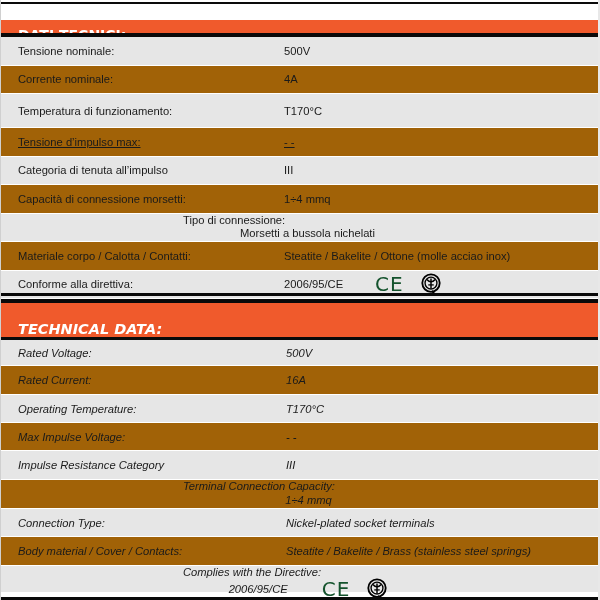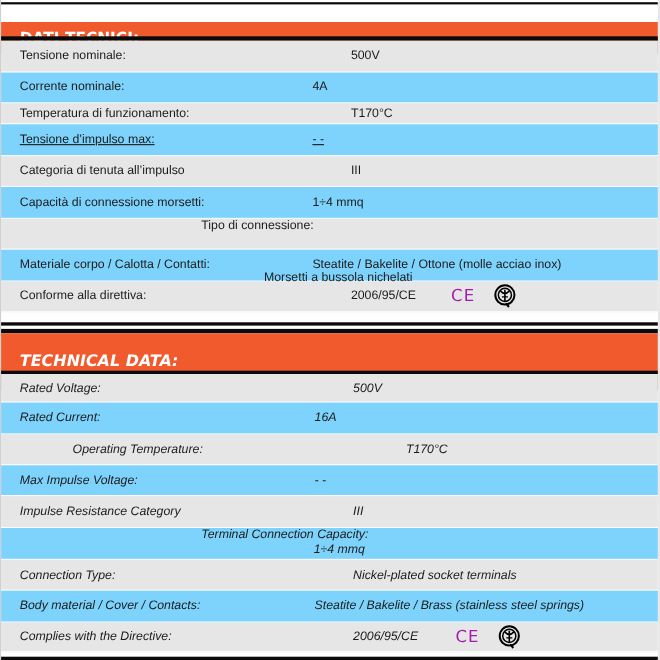--- a/index.html
+++ b/index.html
@@ -26,28 +26,28 @@
     display: flex; align-items: center;
   }
   .hdr.italic { font-style: italic; font-size: 14.5px; }
   .line { background: #0a0a0a; width: 597px; position: absolute; left: 0; }
   .row {
     display: flex; align-items: center;
     font-size: 11.2px; color: #1a1a1a;
     box-sizing: border-box;
     border-bottom: 1px solid #ffffff;
   }
-  .row.gray { background: #e6e6e6; gap: 35px; }
-  .row.white { background: #7dd3fc; }
+  .row.gray { background: #e6e6e6; }
+  .row.white { background: #a16207; }
   .row .lbl { width: 267px; padding-left: 17px; box-sizing: border-box; white-space: nowrap; }
   .row .val { flex: 1; padding-left: 16px; white-space: nowrap; display: flex; align-items: center; }
   .en .row { font-style: italic; }
   .en .row .val { padding-left: 18px; }
   .marks { display: inline-flex; align-items: center; margin-left: 32px; gap: 16px; }
-  .ce { font-family: "DejaVu Sans", sans-serif; font-size: 15px; font-weight: normal; font-style: normal; letter-spacing: 1px; color: #a21caf; line-height: 1; }
+  .ce { font-family: "DejaVu Sans", sans-serif; font-size: 20px; font-weight: normal; font-style: normal; letter-spacing: 1px; color: #14532d; line-height: 1; }
   .imq { width: 22px; height: 22px; }
 </style>
 </head>
 <body>
 
 <div class="sheet">
 
   <div class="line" style="top:2px;height:2px;"></div>
   <div class="section hdr" style="top:20px;height:29px;">
     <span>DATI TECNICI:</span>
@@ -56,21 +56,21 @@
 
   <div class="section it" style="top:37px;">
     <div class="row gray" style="height:28.5px;">
       <span class="lbl">Tensione nominale:</span>
       <span class="val">500V</span>
     </div>
     <div class="row white" style="height:28.5px;">
       <span class="lbl">Corrente nominale:</span>
       <span class="val">4A</span>
     </div>
-    <div class="row gray" style="height:19px;">
+    <div class="row gray" style="height:34px;">
       <span class="lbl">Temperatura di funzionamento:</span>
       <span class="val">T170°C</span>
     </div>
     <div class="row white" style="height:28.5px;text-decoration:underline;">
       <span class="lbl">Tensione d’impulso max:</span>
       <span class="val">- -</span>
     </div>
     <div class="row gray" style="height:28.5px;">
       <span class="lbl">Categoria di tenuta all’impulso</span>
       <span class="val">III</span>
@@ -116,21 +116,21 @@
 
   <div class="section en" style="top:340px;">
     <div class="row gray" style="height:26px;">
       <span class="lbl">Rated Voltage:</span>
       <span class="val">500V</span>
     </div>
     <div class="row white" style="height:29px;">
       <span class="lbl">Rated Current:</span>
       <span class="val">16A</span>
     </div>
-    <div class="row gray" style="height:28px;padding-left:48px;">
+    <div class="row gray" style="height:28px;">
       <span class="lbl">Operating Temperature:</span>
       <span class="val">T170°C</span>
     </div>
     <div class="row white" style="height:28px;">
       <span class="lbl">Max Impulse Voltage:</span>
       <span class="val">- -</span>
     </div>
     <div class="row gray" style="height:29px;">
       <span class="lbl">Impulse Resistance Category</span>
       <span class="val">III</span>
@@ -140,21 +140,21 @@
       <span class="val">1÷4 mmq</span>
     </div>
     <div class="row gray" style="height:28px;align-items:center;">
       <span class="lbl">Connection Type:</span>
       <span class="val">Nickel-plated socket terminals</span>
     </div>
     <div class="row white" style="height:29px;">
       <span class="lbl">Body material / Cover / Contacts:</span>
       <span class="val">Steatite / Bakelite / Brass (stainless steel springs)</span>
     </div>
-    <div class="row gray" style="height:27px;">
+    <div class="row gray" style="height:27px;flex-direction:column;">
       <span class="lbl">Complies with the Directive:</span>
       <span class="val">
         <span>2006/95/CE</span>
         <span class="marks" style="margin-left:34px;">
           <span class="ce">CE</span>
           <svg class="imq" viewBox="0 0 24 24">
             <circle cx="12" cy="11" r="9.5" fill="none" stroke="#000" stroke-width="2"></circle>
             <circle cx="12" cy="11" r="6.5" fill="none" stroke="#000" stroke-width="1.5"></circle>
             <path d="M7.5 7 Q12 12 16.5 7" fill="none" stroke="#000" stroke-width="1.6"></path>
             <line x1="12" y1="6" x2="12" y2="17" stroke="#000" stroke-width="1.6"></line>

